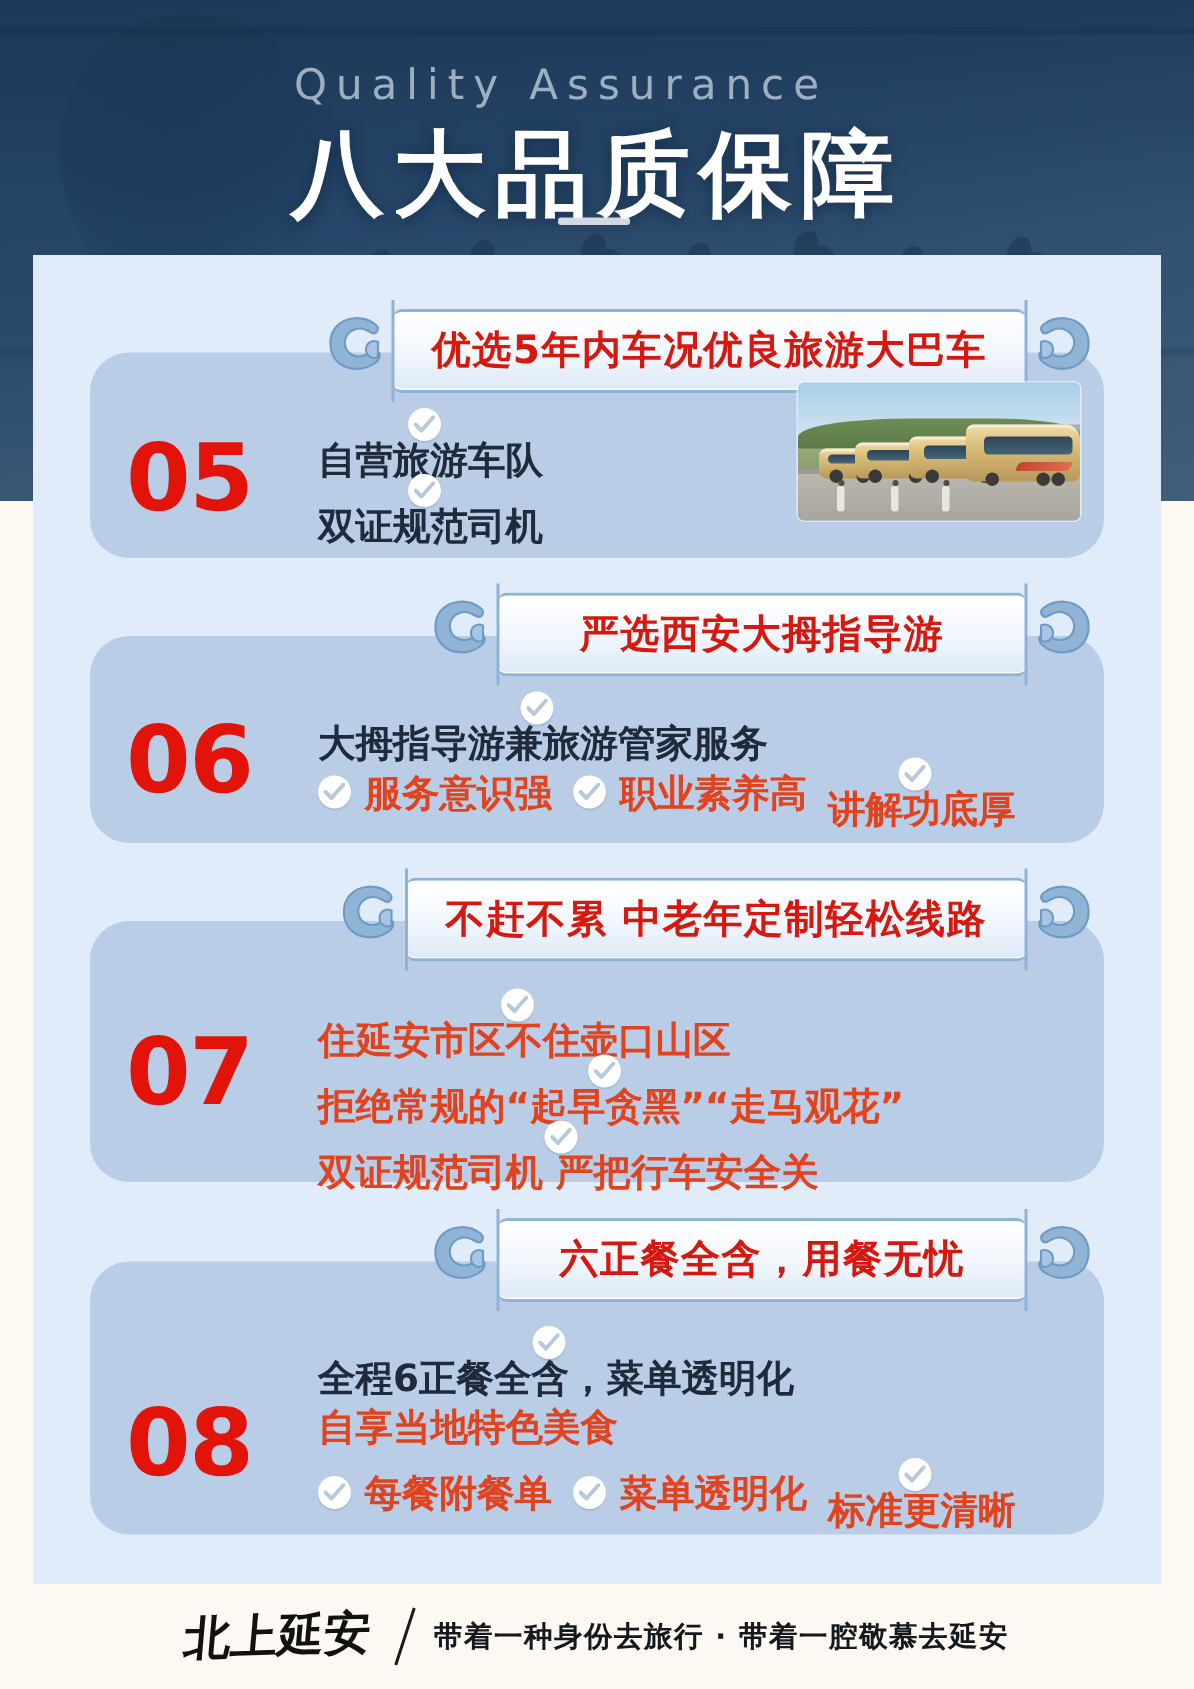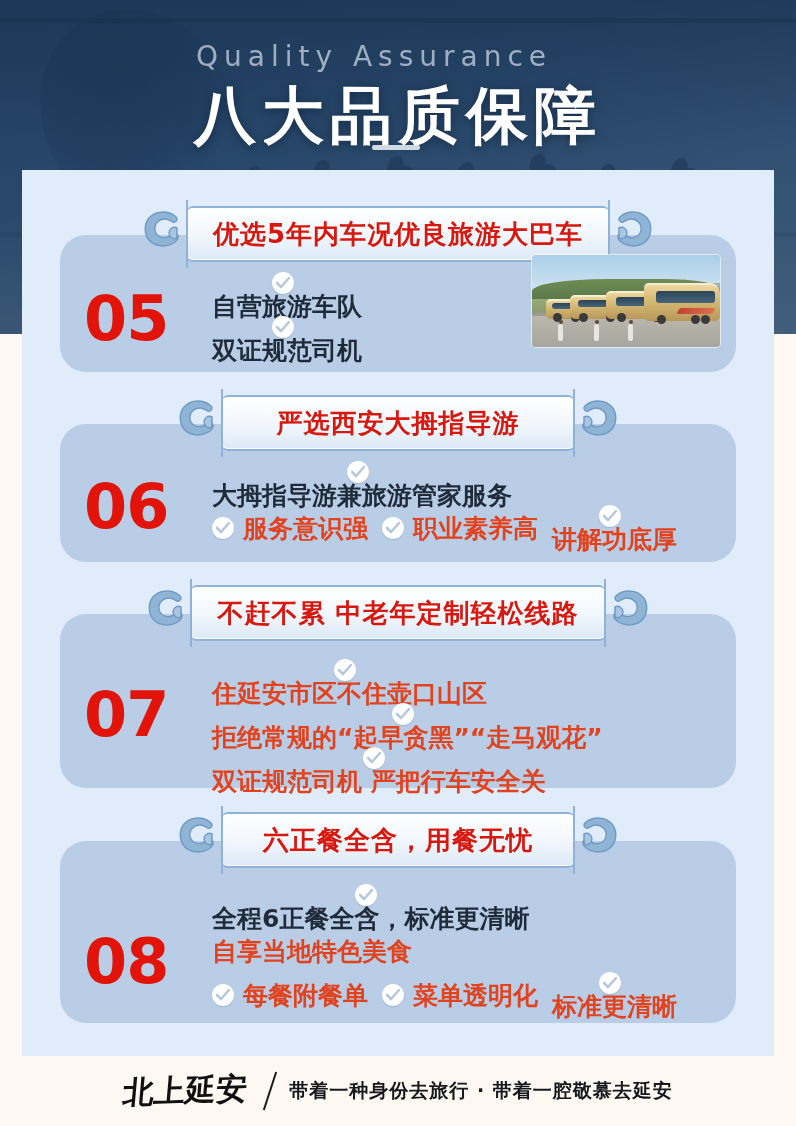--- a/index.html
+++ b/index.html
@@ -83,21 +83,21 @@
     border-radius:26px;
   }
   .card-c05{top:235px;height:137px;}
   .card-c06{top:424px;height:138px;}
   .card-c07{top:614px;height:174px;}
   .card-c08{top:841px;height:182px;}
 
   
   .ribbon{
     position:absolute;left:0;width:676px;height:58px;top:-30px;
-    display:flex;align-items:center;justify-content:center;
+    display:flex;align-items:center;justify-content:flex-end;
   }
   .ribbon-plate{
     position:relative;
     height:52px;
     min-width:300px;
     padding:0 26px;
     background:linear-gradient(180deg,#ffffff 0%,#f2f7fd 52%,#dce9f6 100%);
     border-top:2px solid #8fb3d6;
     border-bottom:2px solid #8fb3d6;
     border-radius:6px;
@@ -470,21 +470,21 @@
     <div class="num num-c08">08</div>
 
     <div class="rows rows-c08">
       <div class="row">
         <span class="chip">
           <span class="tick">
             <svg width="14" height="12" viewBox="0 0 14 12">
                 <path d="M1 6l4 4 8-9" stroke="#B6C9DC" stroke-width="2.6" fill="none" stroke-linecap="round" stroke-linejoin="round"></path>
               </svg>
           </span>
-          <span class="txt t-dark">全程6正餐全含，标准更清晰</span>
+          <span class="txt t-dark">全程6正餐全含，菜单透明化</span>
         </span>
       </div>
       <div class="row">
         <span class="txt t-red">自享当地特色美食</span>
       </div>
       <div class="row">
         <span class="chip">
           <span class="tick">
             <svg width="14" height="12" viewBox="0 0 14 12">
                 <path d="M1 6l4 4 8-9" stroke="#B6C9DC" stroke-width="2.6" fill="none" stroke-linecap="round" stroke-linejoin="round"></path>

